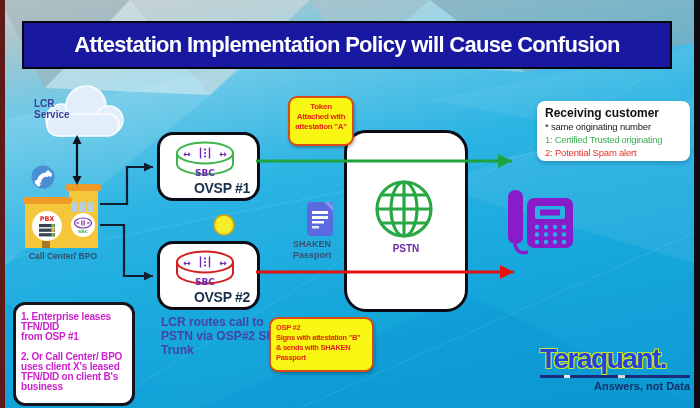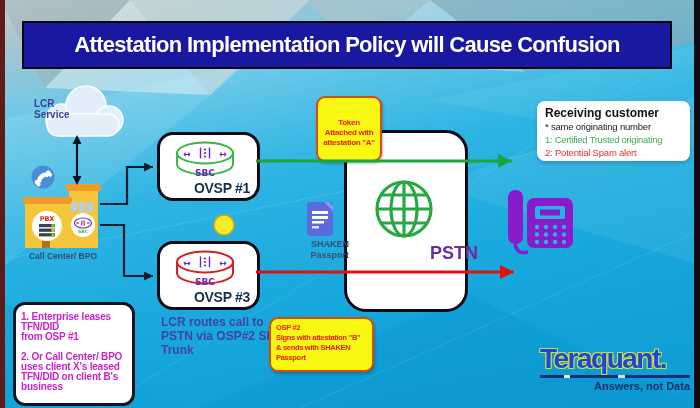--- a/index.html
+++ b/index.html
@@ -29,37 +29,37 @@
   #building-label{left:16px;top:251px;width:94px;text-align:center;color:#30506e;font-weight:bold;
     font-size:8.5px;z-index:3;}
 
   
   .node{position:absolute;background:#fff;border:3px solid #0b0b16;z-index:3;}
   #ovsp1{left:157px;top:132px;width:97px;height:63px;border-radius:16px;}
   #ovsp2{left:157px;top:241px;width:97px;height:63px;border-radius:16px;}
   #pstn{left:344px;top:130px;width:118px;height:176px;border-radius:22px;}
   .node-label{position:absolute;right:7px;bottom:2px;font-size:14px;font-weight:600;color:#17304b;letter-spacing:-0.3px;margin-top:32px;}
   #pstn-label{position:absolute;left:0;top:110px;width:100%;text-align:center;color:#6a2ca0;
-    font-weight:bold;font-size:18px;padding-left:48px;}
+    font-weight:bold;font-size:10px;}
 
   
   #cap1{left:163px;top:114px;color:#1c3550;font-weight:bold;font-size:10px;letter-spacing:-0.3px;
     white-space:nowrap;z-index:3;}
   #cap2{left:161px;top:315px;color:#4343a8;font-weight:bold;font-size:12px;line-height:14px;z-index:3;}
 
   
   .note-yellow{position:absolute;background:#f8f613;border:2px solid #d84b15;border-radius:9px;
     color:#e82315;font-weight:bold;z-index:6;box-shadow:1px 2px 3px rgba(0,0,0,.25);}
   #token-note{left:288px;top:96px;width:62px;height:42px;font-size:8px;line-height:10px;
-    text-align:center;padding-top:20px;letter-spacing:-0.3px;margin-left:28px;}
+    text-align:center;padding-top:4px;letter-spacing:-0.3px;}
   #osp2-note{left:269px;top:317px;width:96px;height:47px;font-size:7.5px;line-height:10px;
     text-align:left;padding:4px 0 0 5px;letter-spacing:-0.3px;}
 
   
-  #shaken-label{left:293px;top:239px;width:56px;text-align:right;color:#3d4f73;font-weight:bold;
+  #shaken-label{left:293px;top:239px;width:56px;text-align:left;color:#3d4f73;font-weight:bold;
     font-size:9px;line-height:10.5px;z-index:3;}
 
   
   #receiving{left:537px;top:101px;width:153px;height:60px;background:#fff;border-radius:8px;
     padding:5px 8px;z-index:3;box-shadow:0 2px 4px rgba(0,0,0,.2);box-sizing:border-box;}
   #receiving .t{font-size:12px;font-weight:bold;color:#101010;line-height:14px;white-space:nowrap;}
   #receiving .r1{font-size:9.5px;color:#1a1a1a;line-height:13px;letter-spacing:-0.2px;white-space:nowrap;}
   #receiving .r2{font-size:9.5px;color:#3fae57;line-height:13px;letter-spacing:-0.3px;white-space:nowrap;}
   #receiving .r3{font-size:9.5px;color:#e03228;line-height:13px;letter-spacing:-0.2px;white-space:nowrap;}
 
@@ -181,21 +181,21 @@
       <ellipse cx="36" cy="13" rx="28" ry="10.5" fill="#ffffff" stroke="#d42020" stroke-width="2"></ellipse>
       <text x="18" y="16.5" text-anchor="middle" font-size="9" font-weight="bold" fill="#6d28b8">↔</text>
       <text x="54" y="16.5" text-anchor="middle" font-size="9" font-weight="bold" fill="#6d28b8">↔</text>
       <line x1="31.5" y1="7.5" x2="31.5" y2="18.5" stroke="#6d28b8" stroke-width="1.4"></line>
       <line x1="40.5" y1="7.5" x2="40.5" y2="18.5" stroke="#6d28b8" stroke-width="1.4"></line>
       <circle cx="36" cy="9.5" r="1.1" fill="#6d28b8"></circle>
         <circle cx="36" cy="13" r="1.1" fill="#6d28b8"></circle>
         <circle cx="36" cy="16.5" r="1.1" fill="#6d28b8"></circle>
       <text x="36" y="36" text-anchor="middle" font-size="9" font-weight="bold" fill="#6d28b8">SBC</text>
     </svg>
-    <span class="node-label">OVSP #3</span>
+    <span class="node-label">OVSP #2</span>
   </div>
 
   <div class="node" id="pstn">
     <svg width="64" height="64" viewBox="0 0 64 64" style="position:absolute;left:25px;top:44px">
       <g fill="none" stroke="#28a844" stroke-width="3.2">
         <circle cx="32" cy="32" r="27"></circle>
         <ellipse cx="32" cy="32" rx="13" ry="27"></ellipse>
         <line x1="5" y1="32" x2="59" y2="32"></line>
         <line x1="8.5" y1="18" x2="55.5" y2="18"></line>
         <line x1="8.5" y1="46" x2="55.5" y2="46"></line>

